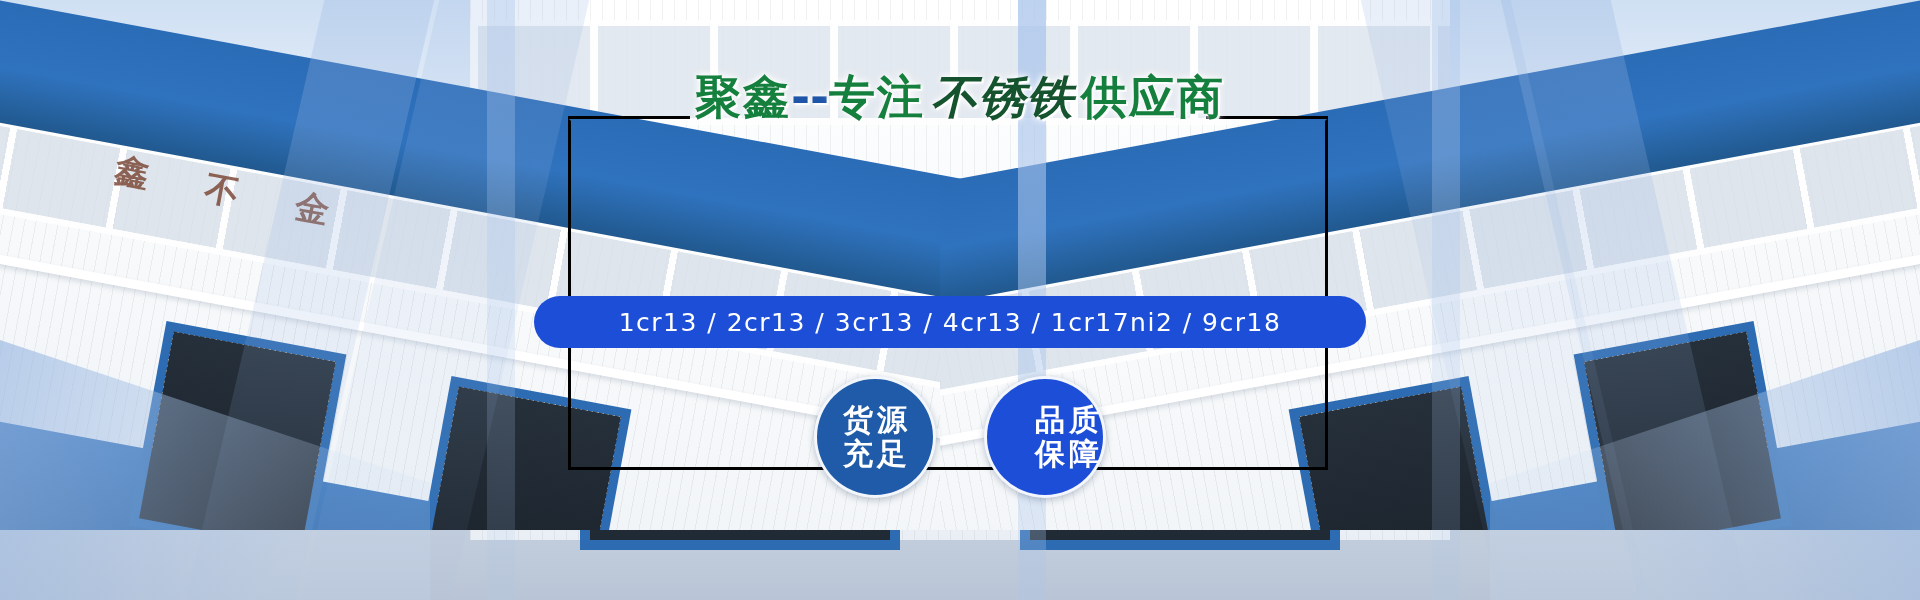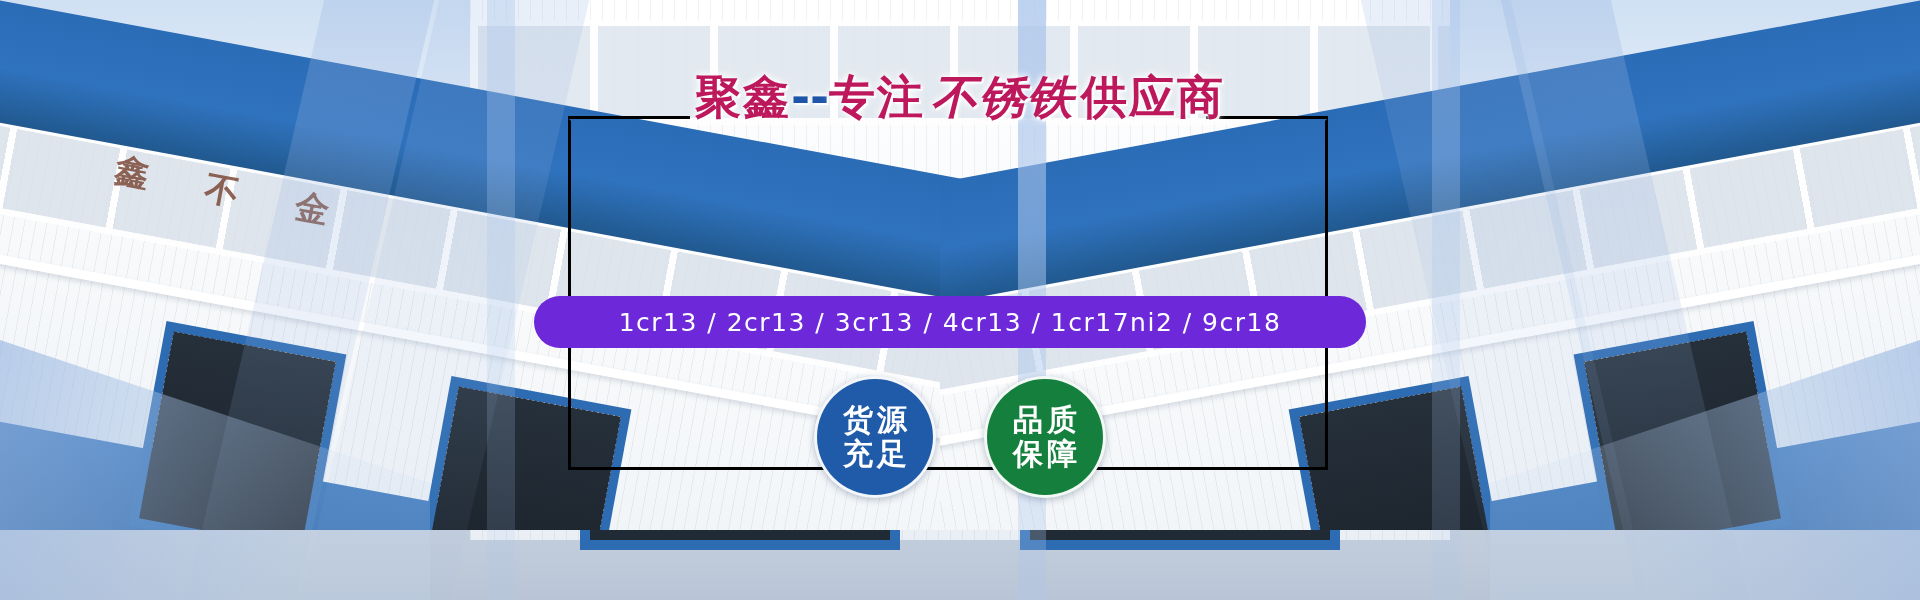--- a/index.html
+++ b/index.html
@@ -160,52 +160,52 @@
 
   
   .headline{
     position:absolute; left:0; top:74px; width:1920px;
     text-align:center; white-space:nowrap;
     font-family:"DejaVu Sans","Liberation Sans",sans-serif;
     font-size:46px; font-weight:bold; letter-spacing:2px;
     line-height:1;
   }
   .headline span{ text-shadow:0 0 6px #fff,0 0 10px #fff,2px 2px 0 rgba(255,255,255,.9); }
-  .hl-blue  { color:#be185d; }
-  .hl-green { color:#be185d; font-style:italic; padding:0 6px; }
+  .hl-blue  { color:#15803d; }
+  .hl-green { color:#14532d; font-style:italic; padding:0 6px; }
   .hl-dash  { color:#1e55a8; letter-spacing:0; }
 
   
   .pill{
     position:absolute; height:46px; border-radius:23px;
     display:flex; align-items:center; justify-content:center;
     color:#fff; font-size:25px; letter-spacing:1.5px; white-space:nowrap;
     font-family:"DejaVu Sans","Liberation Sans",sans-serif;
   }
   .pill-blue { left:604px; top:228px; width:694px; background:#1d57a5; }
-  .pill-black{ left:534px; top:296px; width:832px; background:#6d28d9; border-radius:26px; height:52px; }
+  .pill-black{ left:534px; top:296px; width:832px; background:#1d4ed8; border-radius:26px; height:52px; }
 
   
   .circles{
     position:absolute; left:0; top:372px; width:1920px; height:130px;
     display:flex; justify-content:center; align-items:center; gap:48px;
   }
   .circle{
     width:122px; height:122px; border-radius:50%;
     display:flex; flex-direction:column; align-items:center; justify-content:center;
     color:#fff; font-size:30px; font-weight:bold; line-height:1.12;
     letter-spacing:4px; text-indent:4px;
     font-family:"DejaVu Sans","Liberation Sans",sans-serif;
     border:3px solid rgba(255,255,255,.95);
     box-shadow:0 2px 7px rgba(20,45,80,.28);
     position:relative; z-index:3;
   }
   .circle .ln{ display:block; }
   .c-blue { background:#1f5ba8; }
-  .c-green{ background:#15803d; }
+  .c-green{ background:#1d4ed8;align-items:flex-end; }
 </style>
 </head>
 <body>
 
 <div class="banner">
 
   <div class="sky"></div>
   <div class="ground"></div>
 
   <div class="centre">

